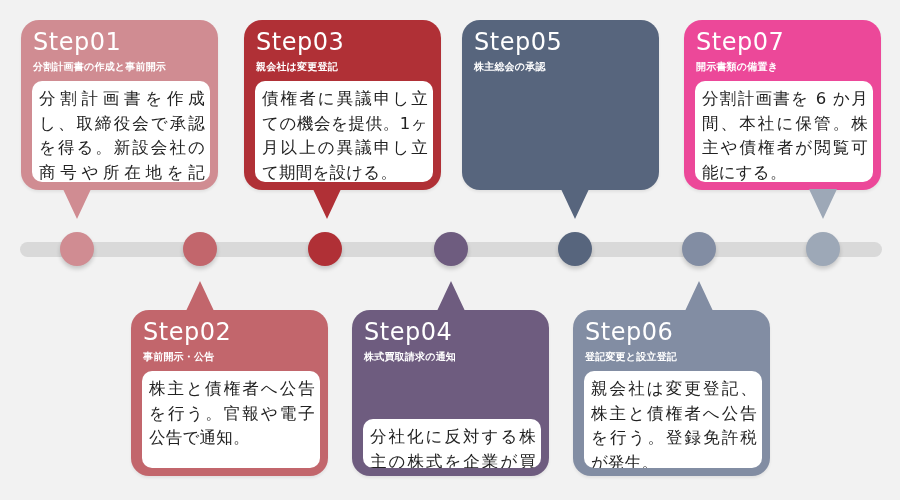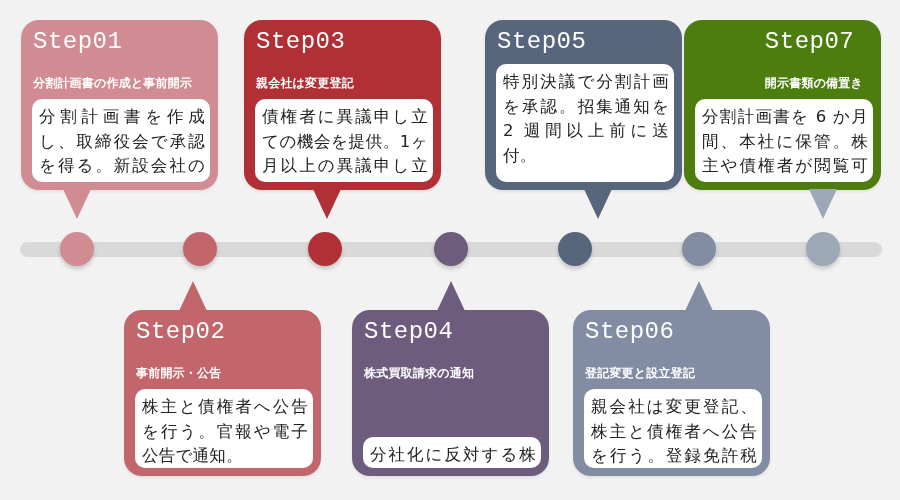--- a/index.html
+++ b/index.html
@@ -12,26 +12,26 @@
   .dot { position:absolute; top:232px; width:34px; height:34px; border-radius:50%;
          box-shadow:0 3px 4px rgba(0,0,0,0.18); z-index:3; }
   .d1{left:60px} .d2{left:183px} .d3{left:308px} .d4{left:434px}
   .d5{left:558px} .d6{left:682px} .d7{left:806px}
 
   
   .card { position:absolute; width:197px; border-radius:18px; display:flex; flex-direction:column;
           box-shadow:0 2px 3px rgba(0,0,0,0.07); }
   .card.top { top:20px; height:170px; }
   .card.bottom { top:310px; height:166px; }
-  .c1{left:21px} .c3{left:244px} .c5{left:485px} .c7{left:684px}
-  .c2{left:124px} .c4{left:352px} .c6{left:573px}
+  .c1{left:21px} .c3{left:244px} .c5{left:462px} .c7{left:684px}
+  .c2{left:131px} .c4{left:352px} .c6{left:573px}
 
-  .card-head { padding:8px 18px 5px 12px;font-family:Liberation Mono, monospace; }
+  .card-head { padding:8px 24px 5px 12px; }
   .step-no { color:#fff; font-size:24px; font-weight:500; letter-spacing:0.5px; line-height:1.2; }
-  .step-title { color:#fff; font-size:12px; font-weight:bold; margin-top:18px;
+  .step-title { color:#fff; font-size:10px; font-weight:bold; margin-top:3px;
                 white-space:nowrap; letter-spacing:0.2px; }
   .card-body { flex:1; background:#ffffff; border-radius:10px; margin:2px 8px 8px 11px;
                padding:6px 5px 6px 7px; font-size:16.5px; line-height:1.5; color:#222;
                text-align:justify; letter-spacing:0.2px; overflow:hidden; }
 
   
   .tail { position:absolute; width:0; height:0;
           border-left:14px solid transparent; border-right:14px solid transparent; }
   .tail.down { top:100%; margin-top:-1px; border-top:30px solid #000; }
   .tail.up   { bottom:100%; margin-bottom:-1px; border-bottom:30px solid #000; }
@@ -85,35 +85,35 @@
       <div class="step-no">Step04</div>
       <div class="step-title">株式買取請求の通知</div>
     </div>
     <div class="card-body">分社化に反対する株主の株式を企業が買い取る。</div>
     <div class="tail up" style="border-bottom-color: rgb(110, 92, 127);"></div>
   </div>
 
   <div class="card top c5" style="background-color: rgb(87, 101, 125);">
     <div class="card-head">
       <div class="step-no">Step05</div>
+      <div class="step-title">株主総会の承認</div>
     </div>
-    <div class="card-body">特別決議で分割計画を承認。招集通知を 2 週間以上前に送付。</div>
     <div class="tail down" style="border-top-color: rgb(87, 101, 125);"></div>
   </div>
 
   <div class="card bottom c6" style="background-color: rgb(130, 141, 163);">
     <div class="card-head">
       <div class="step-no">Step06</div>
       <div class="step-title">登記変更と設立登記</div>
     </div>
     <div class="card-body">親会社は変更登記、株主と債権者へ公告を行う。登録免許税が発生。</div>
     <div class="tail up" style="border-bottom-color: rgb(130, 141, 163);"></div>
   </div>
 
-  <div class="card top c7" style="background-color: #4d7c0f; align-items: flex-end;">
+  <div class="card top c7" style="background-color: #ec4899;">
     <div class="card-head">
       <div class="step-no">Step07</div>
       <div class="step-title">開示書類の備置き</div>
     </div>
     <div class="card-body">分割計画書を 6 か月間、本社に保管。株主や債権者が閲覧可能にする。</div>
     <div class="tail down" style="border-top-color: rgb(157, 168, 183);"></div>
   </div>
 
 </div>
 

